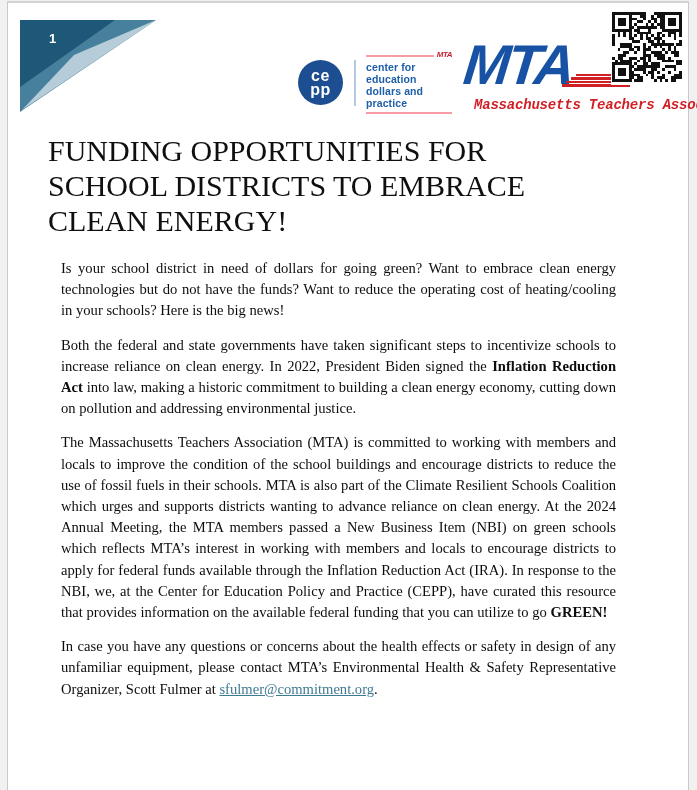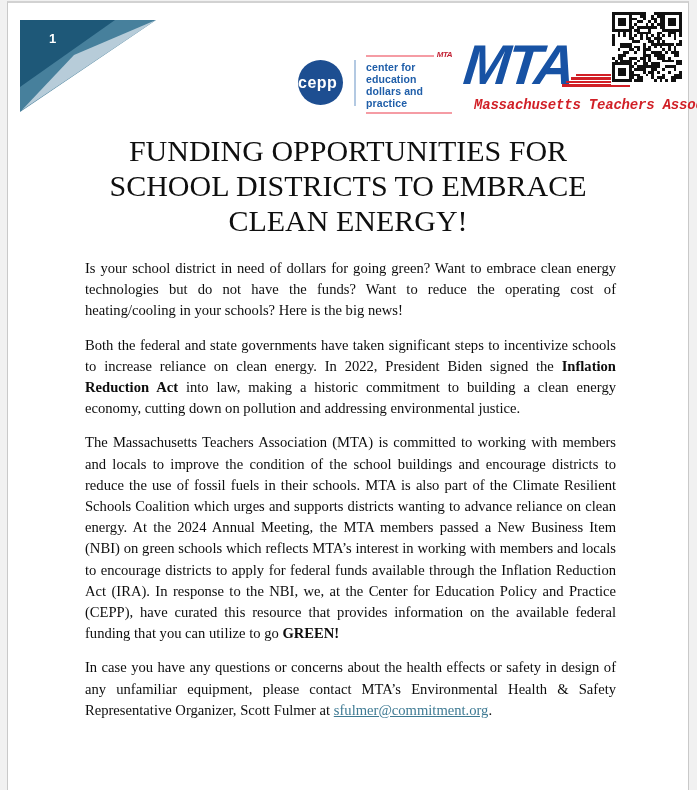--- a/index.html
+++ b/index.html
@@ -26,21 +26,21 @@
     position:absolute;left:29px;top:11px;
     color:#ffffff;font-family:"Liberation Sans",sans-serif;
     font-size:13px;font-weight:bold;
   }
   .cepp-logo{position:absolute;left:290px;top:48px;display:flex;align-items:center;}
   .cepp-circle{
     width:45px;height:45px;border-radius:50%;
     background:#1d4e91;color:#ffffff;
     font-family:"Liberation Sans",sans-serif;font-weight:bold;
     font-size:16px;line-height:14px;letter-spacing:.5px;
-    display:flex;flex-direction:row;align-items:center;
+    display:flex;flex-direction:column;align-items:center;justify-content:center;
     text-align:center;
   }
   .cepp-divider{width:2px;height:46px;background:#b3c9e2;margin:0 10px 0 11px;}
   .cepp-wordmark{width:86px;font-family:"Liberation Sans",sans-serif;}
   .cepp-rule-top{display:flex;align-items:flex-end;margin-bottom:2px;}
   .cepp-rule-top .rule{flex:1;height:2px;background:#f59ca4;margin-bottom:2px;}
   .cepp-mta-mini{
     color:#c22134;font-size:8px;font-weight:bold;font-style:italic;
     letter-spacing:-.5px;margin-left:3px;line-height:8px;
   }
@@ -63,28 +63,28 @@
     font-family:Liberation Mono, monospace;font-weight:bold;font-style:italic;
     font-size:14px;color:#d11f26;white-space:nowrap;letter-spacing:-.2px;
   }
   .qr-code{
     position:absolute;right:3px;top:8px;width:72px;height:72px;
     background:#ffffff;padding:1px;
   }
   
   .doc-title{
     margin:14px 40px 0;
-    text-align:center;
+    text-align:left;
     font-size:30px;line-height:35px;
     color:#0f0f0f;
     white-space:pre-line;
     font-weight:400;
   }
   
-  .doc-body{padding:20px 72px 0 77px;}
+  .doc-body{padding:20px 72px 0 53px;}
   .para{
     font-size:14.6px;line-height:21.2px;
     text-align:justify;color:#0d0d0d;
     margin:0 0 13px 0;
   }
   .para strong{font-weight:bold;}
   .email-link{color:#3e7a93;text-decoration:underline;cursor:pointer;}
 </style>
 </head>
 <body>

